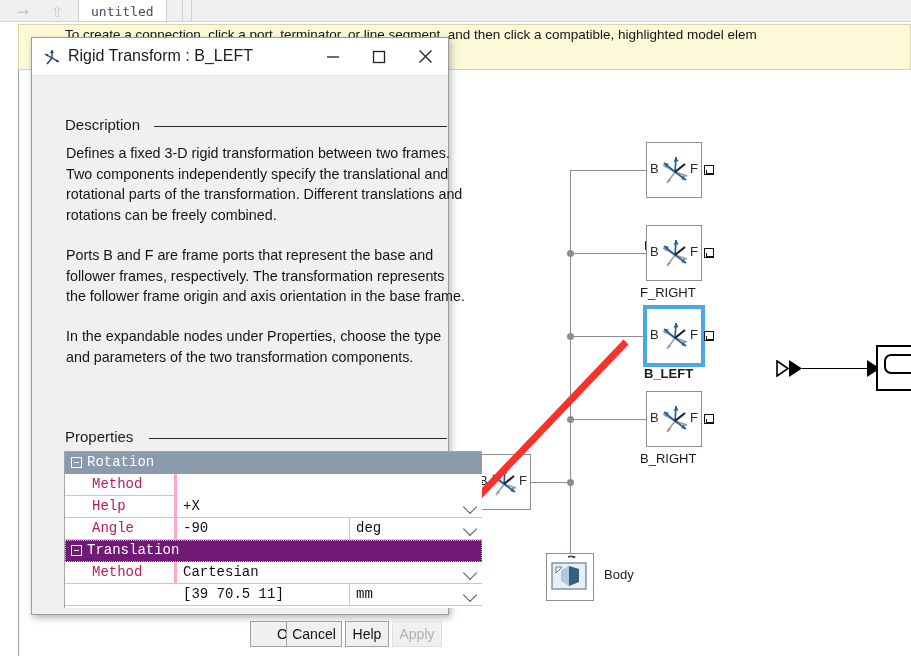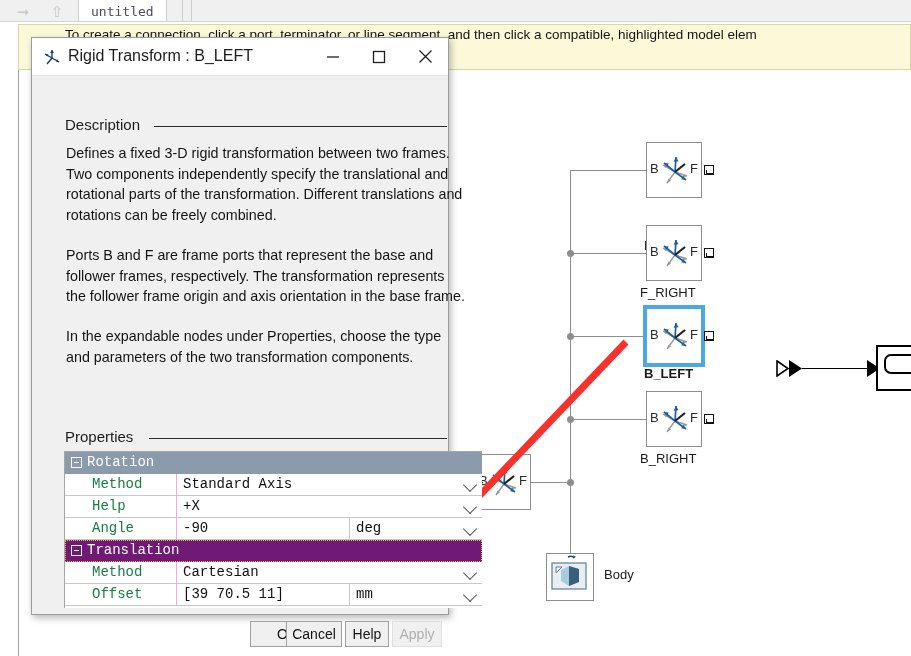--- a/index.html
+++ b/index.html
@@ -171,23 +171,23 @@
     border:1px solid #ffffff;box-sizing:border-box;
   }
   .expander::before{
     content:"";position:absolute;left:2px;top:4px;width:5px;height:1px;background:#fff;
   }
   .group-label{
     position:absolute;left:22px;top:2px;font-size:14px;
   }
   .cell-name{
     position:absolute;left:0;top:0;width:112px;height:22px;
-    border-right:1px solid #f9a8d4;border-bottom:1px solid #c8c8c8;
+    border-right:3px solid #f9a8d4;border-bottom:1px solid #c8c8c8;
     box-sizing:border-box;padding-left:27px;line-height:21px;
-    font-size:14px;color:#15803d;background:#fff;
+    font-size:14px;color:#be185d;background:#fff;
   }
   .cell-val{
     position:absolute;left:112px;top:0;height:22px;
     border-right:1px solid #c8c8c8;border-bottom:1px solid #c8c8c8;
     box-sizing:border-box;padding-left:6px;line-height:21px;
     font-size:14px;color:#101010;background:#fff;
   }
   .cell-val.wide{width:306px;}
   .cell-val.narrow{width:173px;}
   .cell-unit{
@@ -486,21 +486,20 @@
 
   <div id="prop-table">
 
     <div class="prop-row group-row">
       <span class="expander"></span>
       <span class="group-label">Rotation</span>
     </div>
 
     <div class="prop-row">
       <div class="cell-name">Method</div>
-      <div class="cell-val wide">Standard Axis<span class="chev"></span></div>
     </div>
 
     <div class="prop-row">
       <div class="cell-name">Help</div>
       <div class="cell-val wide">+X<span class="chev"></span></div>
     </div>
 
     <div class="prop-row">
       <div class="cell-name">Angle</div>
       <div class="cell-val narrow">-90</div>
@@ -511,21 +510,20 @@
       <span class="expander"></span>
       <span class="group-label">Translation</span>
     </div>
 
     <div class="prop-row">
       <div class="cell-name">Method</div>
       <div class="cell-val wide">Cartesian<span class="chev"></span></div>
     </div>
 
     <div class="prop-row prop-row-last">
-      <div class="cell-name">Offset</div>
       <div class="cell-val narrow">[39 70.5 11]</div>
       <div class="cell-unit">mm<span class="chev"></span></div>
     </div>
   </div>
 
   <div class="dlg-btn" style="left:218px;width:32px;padding-left:36px;">OK</div>
   <div class="dlg-btn" style="left:254px;width:56px;">Cancel</div>
   <div class="dlg-btn" style="left:313px;width:44px;">Help</div>
   <div class="dlg-btn disabled" style="left:360px;width:50px;">Apply</div>
 </div>

